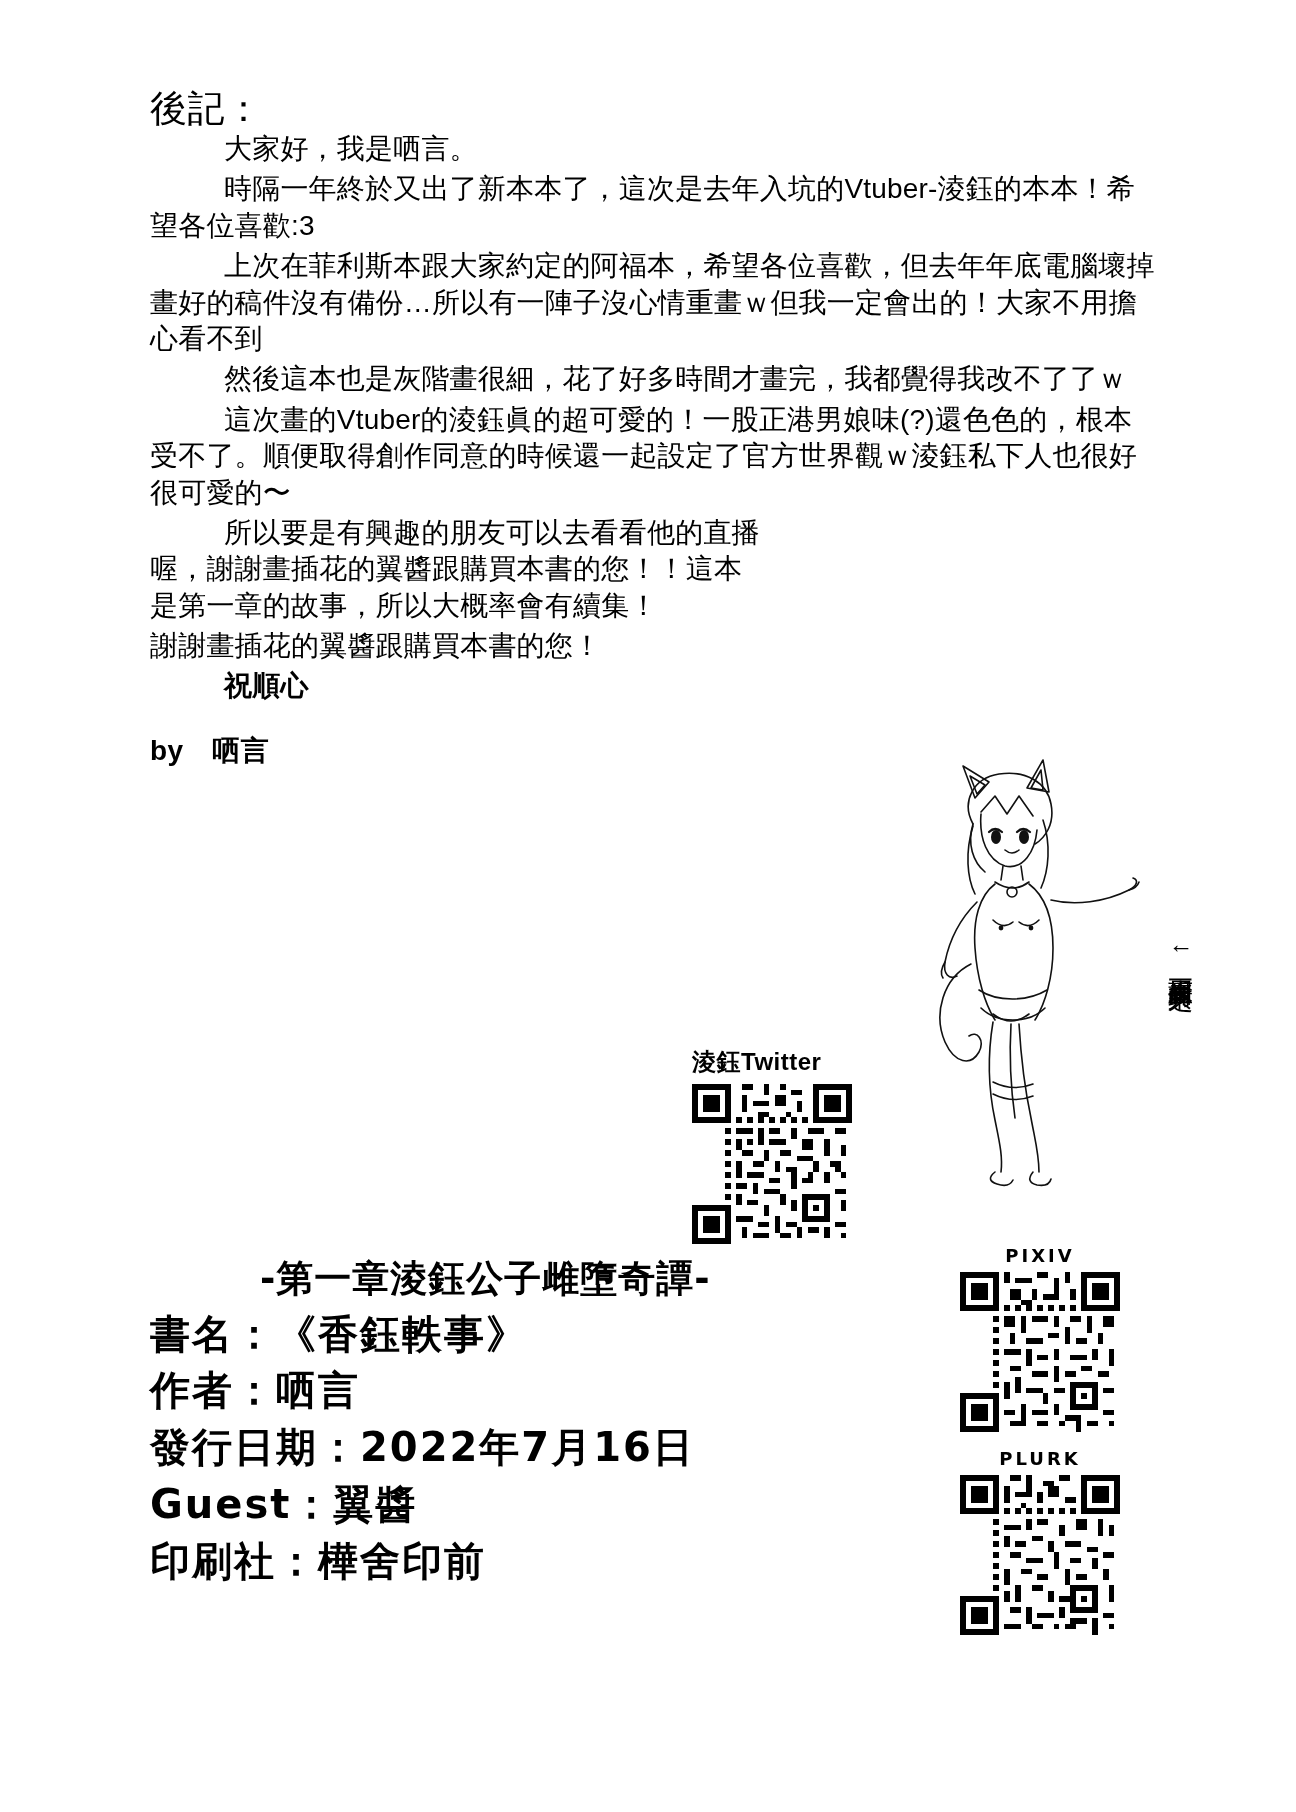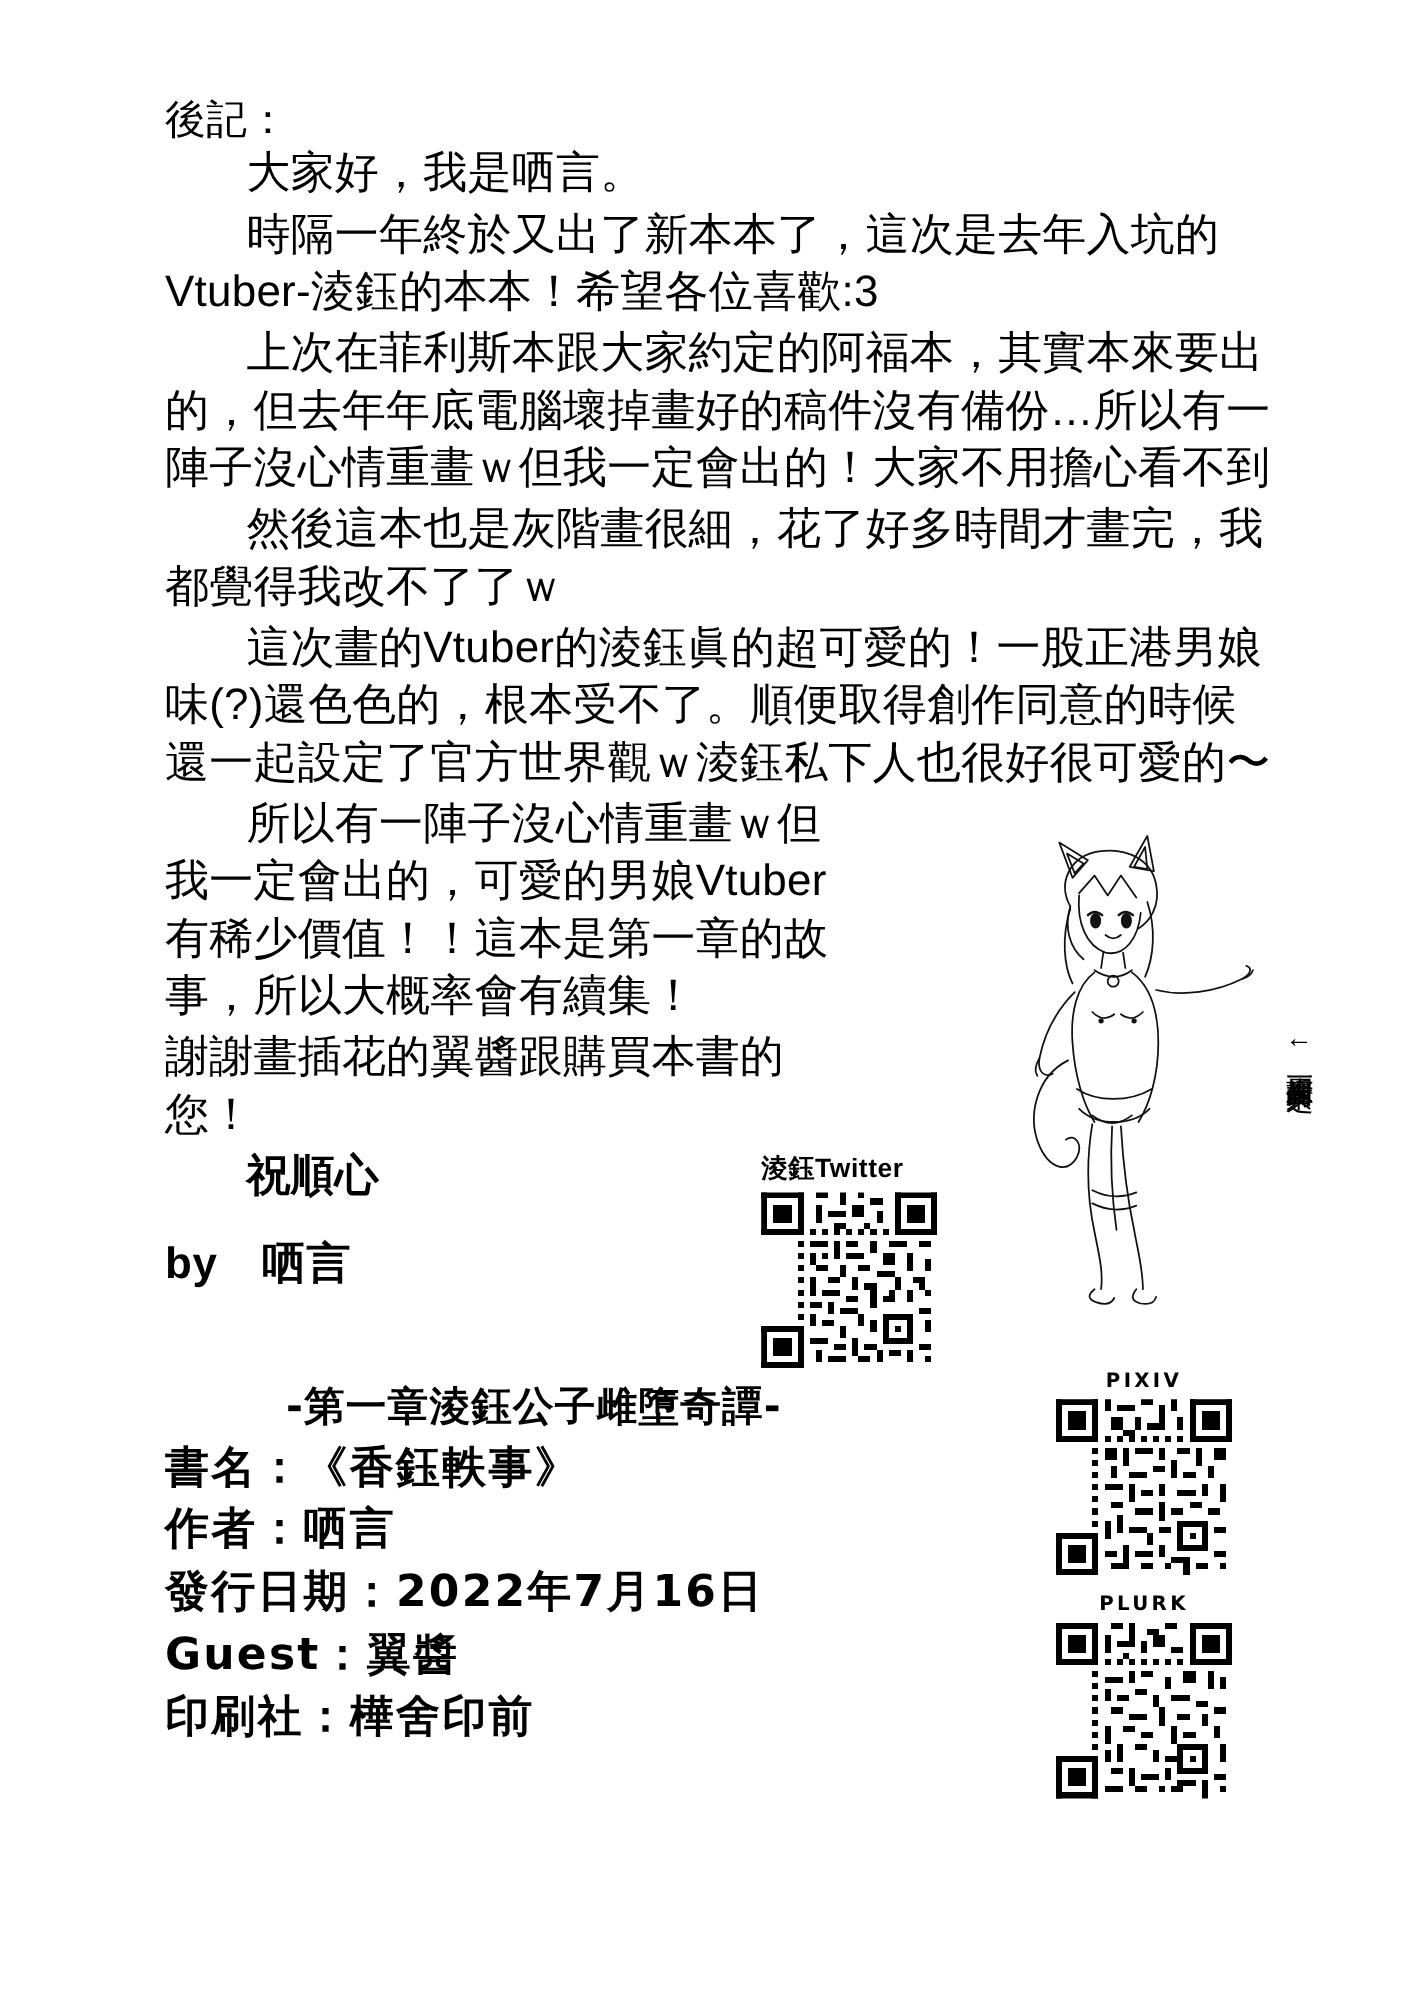--- a/index.html
+++ b/index.html
@@ -22,21 +22,21 @@
     left: 150px;
     top: 90px;
     width: 1010px;
   }
   .aw-heading {
     font-size: 37px;
     line-height: 1.0;
     letter-spacing: 0.5px;
   }
   .aw-p {
-    font-size: 40px;
+    font-size: 28px;
     line-height: 1.30;
     letter-spacing: 0.2px;
     margin-top: 4px;
   }
   .aw-p.indent { text-indent: 74px; }
   .aw-narrow { width: 620px; }
   .aw-sign {
     font-size: 36px;
     line-height: 1.30;
     margin-top: 2px;
@@ -118,24 +118,24 @@
   }
   .soc-gap { height: 16px; }
 </style>
 </head>
 <body>
 
 <div id="afterword">
   <div class="aw-heading">後記：</div>
   <div class="aw-p indent">大家好，我是哂言。</div>
   <div class="aw-p indent">時隔一年終於又出了新本本了，這次是去年入坑的Vtuber-淩鈺的本本！希望各位喜歡:3</div>
-  <div class="aw-p indent">上次在菲利斯本跟大家約定的阿福本，其實本來要出的，但去年年底電腦壞掉畫好的稿件沒有備份…所以有一陣子沒心情重畫ｗ但我一定會出的！大家不用擔心看不到</div>
+  <div class="aw-p indent">上次在菲利斯本跟大家約定的阿福本，希望各位喜歡，但去年年底電腦壞掉畫好的稿件沒有備份…所以有一陣子沒心情重畫ｗ但我一定會出的！大家不用擔心看不到</div>
   <div class="aw-p indent">然後這本也是灰階畫很細，花了好多時間才畫完，我都覺得我改不了了ｗ</div>
   <div class="aw-p indent">這次畫的Vtuber的淩鈺眞的超可愛的！一股正港男娘味(?)還色色的，根本受不了。順便取得創作同意的時候還一起設定了官方世界觀ｗ淩鈺私下人也很好很可愛的〜</div>
-  <div class="aw-p indent aw-narrow">所以有一陣子沒心情重畫ｗ但我一定會出的，可愛的男娘Vtuber有稀少價值！！這本是第一章的故事，所以大概率會有續集！</div>
+  <div class="aw-p indent aw-narrow">所以要是有興趣的朋友可以去看看他的直播喔，謝謝畫插花的翼醬跟購買本書的您！！這本是第一章的故事，所以大概率會有續集！</div>
   <div class="aw-p aw-narrow">謝謝畫插花的翼醬跟購買本書的您！</div>
   <div class="aw-sign">
     <div class="aw-p indent">祝順心</div>
     <div class="aw-p by-line">by　哂言</div>
   </div>
 </div>
 
 <div id="twitter-block">
   <div id="twitter-label">淩鈺Twitter</div>
   <svg class="qr" width="160" height="160" viewBox="0 0 29 29" shape-rendering="crispEdges">

